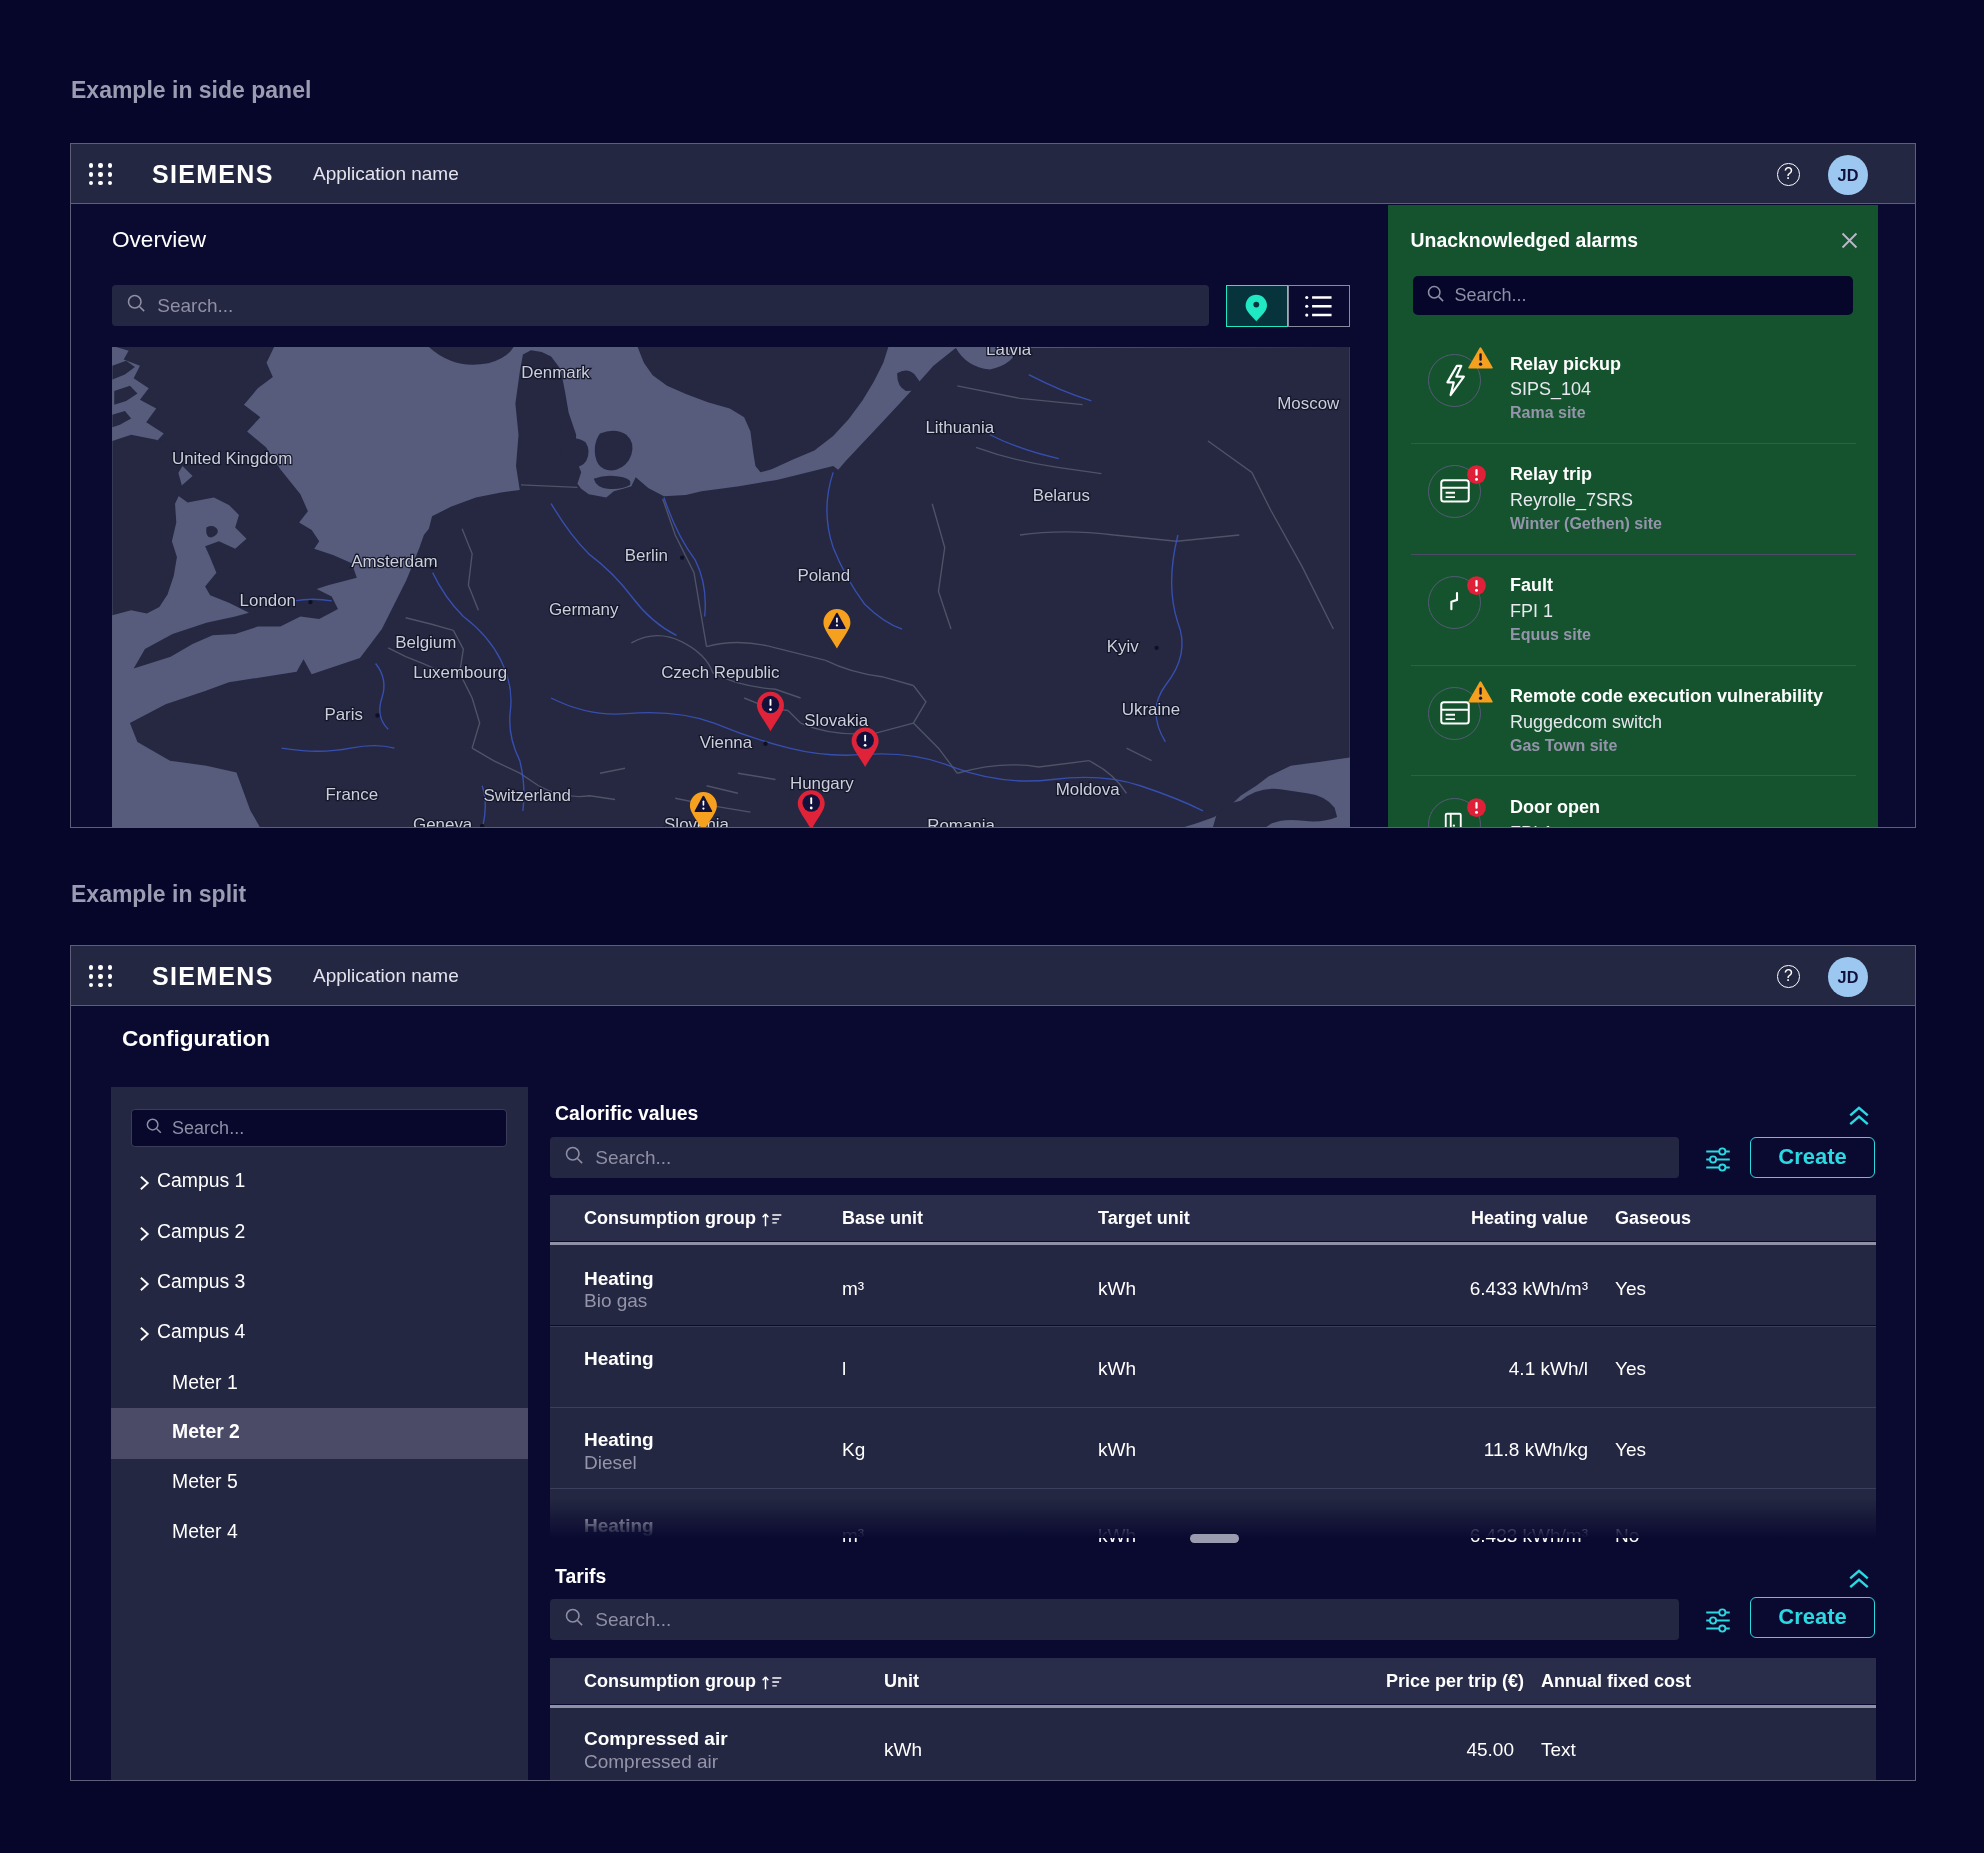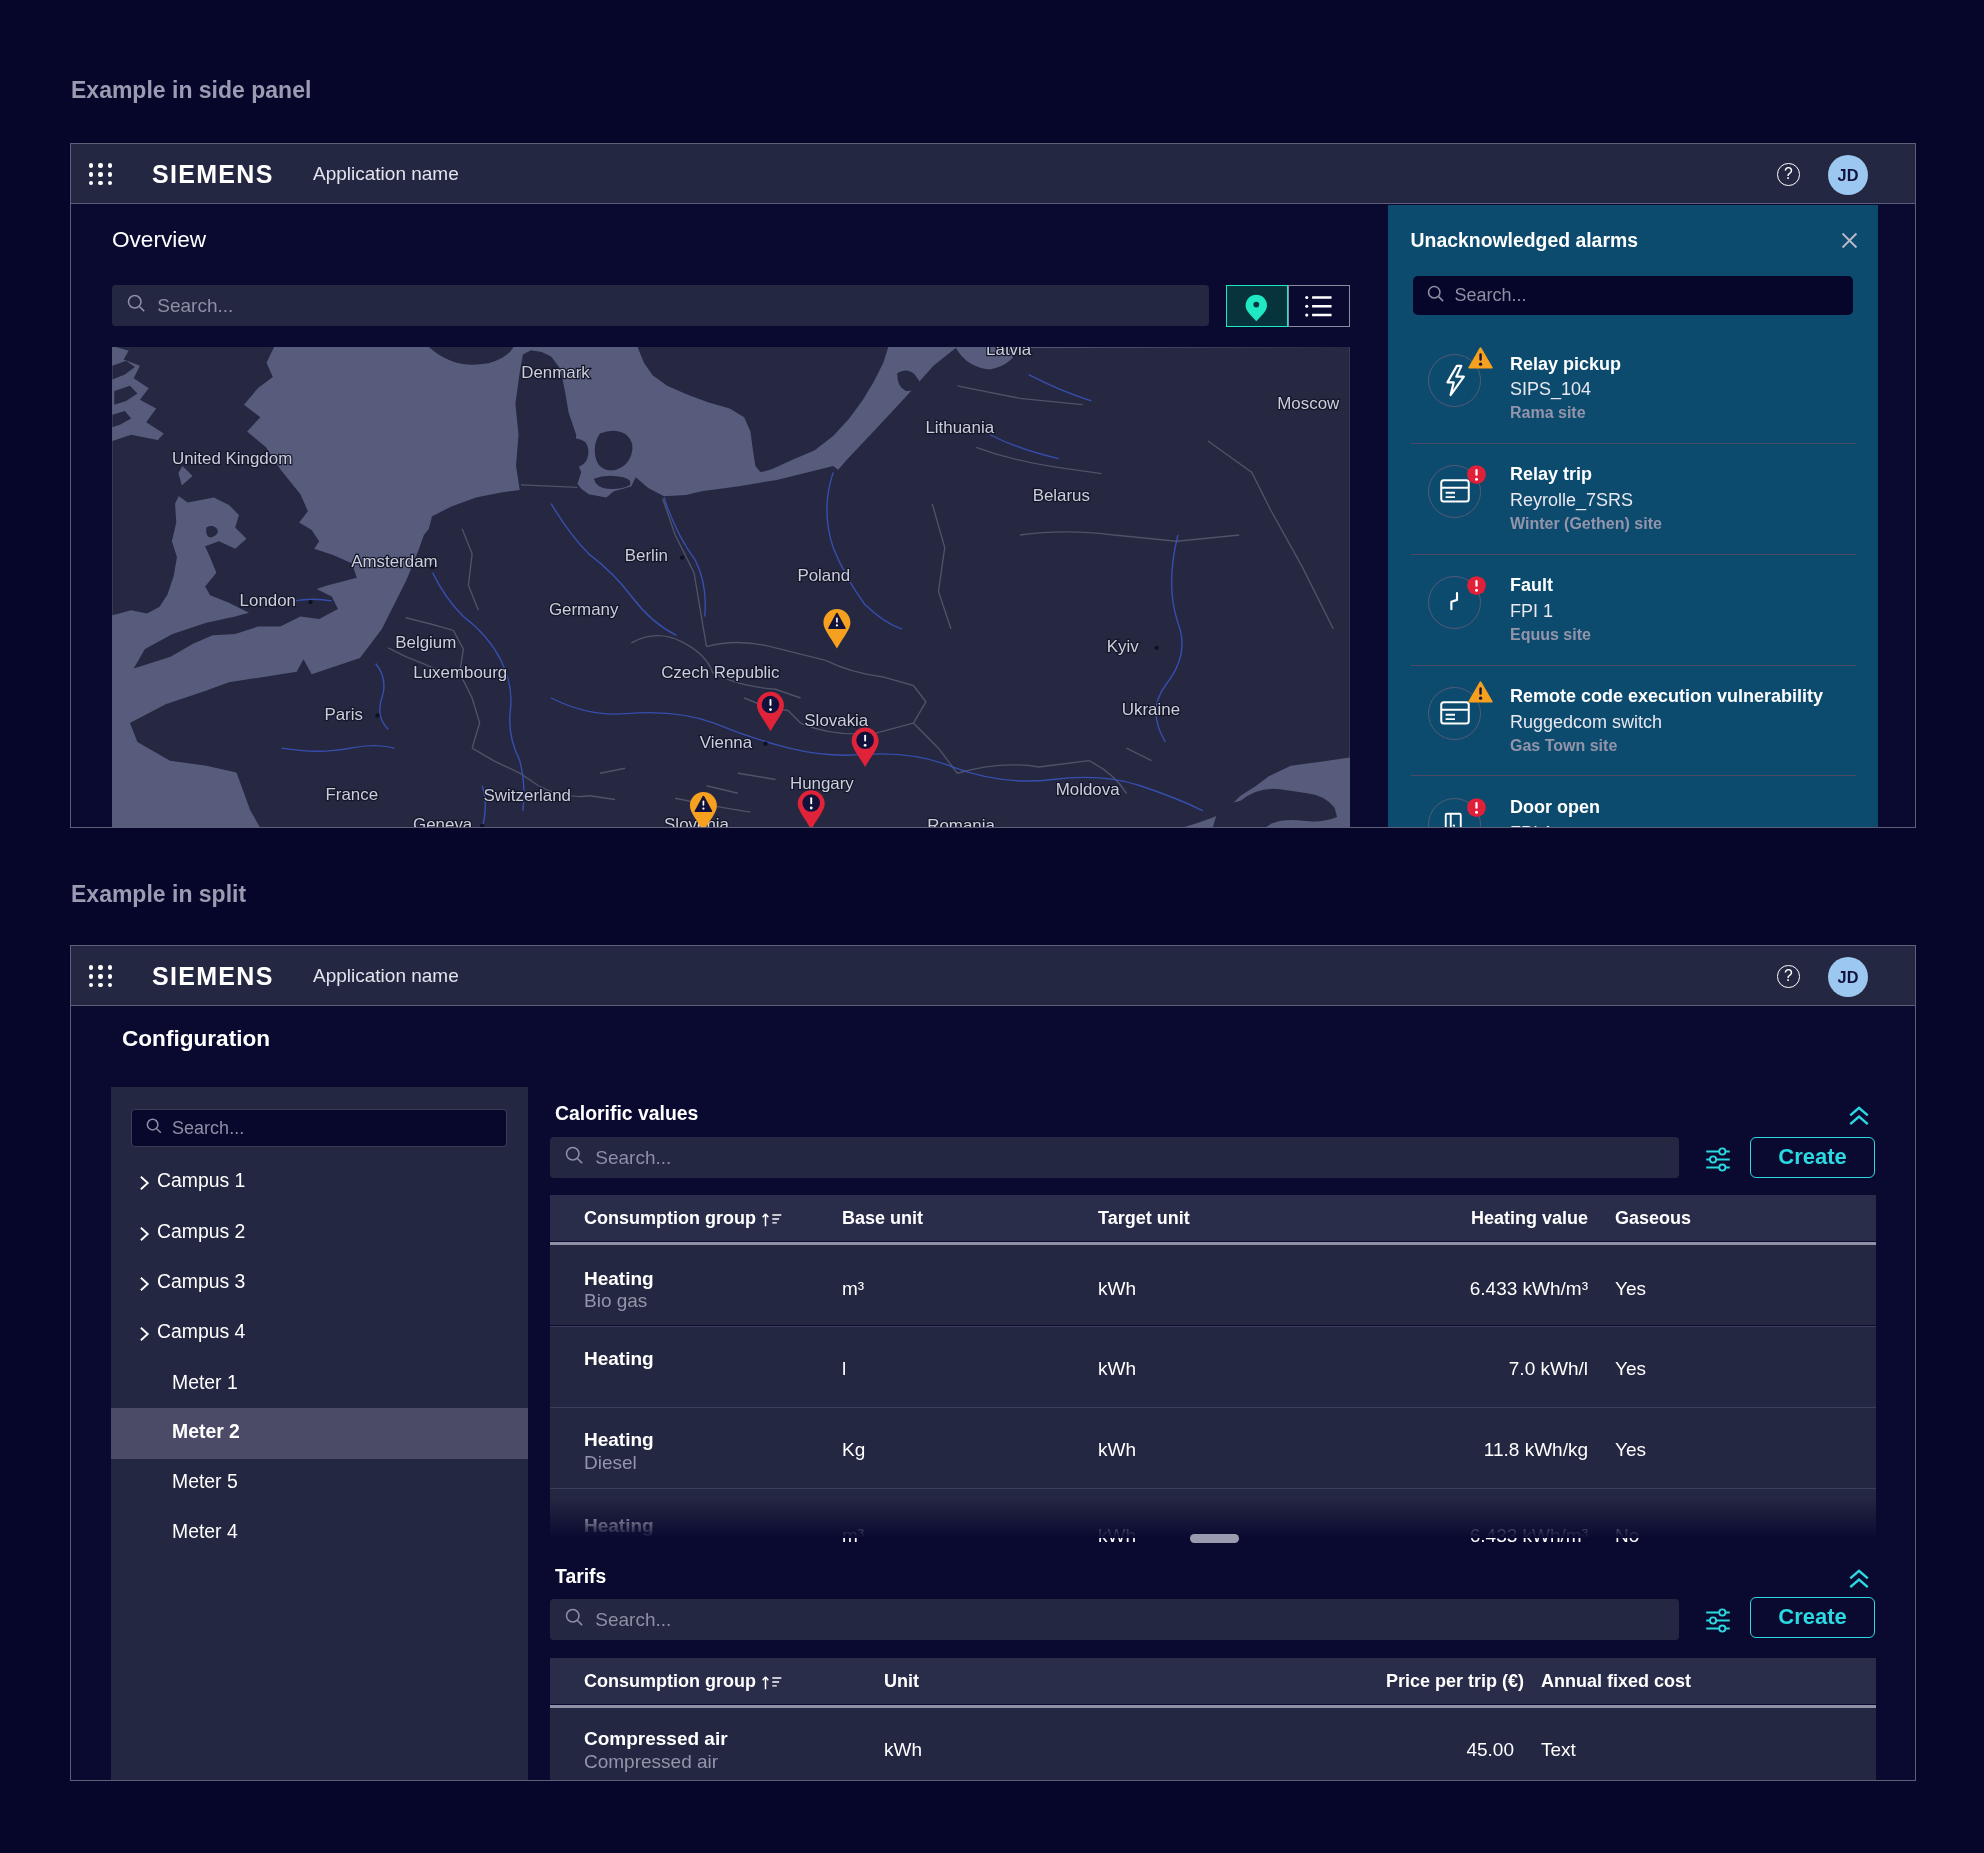--- a/index.html
+++ b/index.html
@@ -18,21 +18,21 @@
   .searchbox .ph { color:#8e8ea4; }
   .sicon { flex:0 0 auto; }
   
   #frame1 { top:143px; height:685px; }
   #pagetitle1 { position:absolute; left:41px; top:83px; font-size:22.6px; color:#fff; }
   #search1 { left:41px; top:141px; width:1097px; height:41px; background:#242741; padding-left:14px; gap:11.3px; font-size:19px; }
   #btnpin { position:absolute; left:1155px; top:141px; width:62px; height:42px; background:#07333c; border:1.9px solid #1fe8c2; }
   #btnlist { position:absolute; left:1217px; top:141px; width:62px; height:42px; background:#0a0a31; border:1.3px solid #8a8a9e; }
   #map { position:absolute; left:41px; top:203px; width:1238px; height:482px; background:#575c7c; overflow:hidden; }
   
-  #sidepanel { position:absolute; left:1317px; top:61px; width:490px; height:624px; background:#0c4a6e; overflow:hidden; }
+  #sidepanel { position:absolute; left:1317px; top:61px; width:490px; height:624px; background:#14532d; overflow:hidden; }
   #sidepanel h3 { position:absolute; left:22.6px; top:24px; font-size:19.4px; color:#fff; }
   .alarm { position:absolute; left:0; width:100%; }
   .alarm .t { position:absolute; left:122px; font-size:18px; font-weight:bold; color:#fff; white-space:nowrap; }
   .alarm .s { position:absolute; left:122px; font-size:18px; color:#e8e8f0; white-space:nowrap; }
   .alarm .site { position:absolute; left:122px; font-size:16px; color:#9494aa; white-space:nowrap;font-weight:bold; }
   .cicon { position:absolute; left:40px; width:53px; height:53px; border:1.9px solid #565a78; border-radius:50%; display:flex; align-items:center; justify-content:center; }
   .divider { position:absolute; left:22.6px; width:445px; height:0; border-top:1.3px solid #4b4b66; }
   
   #frame2 { top:945px; height:836px; }
   #pagetitle2 { position:absolute; left:51px; top:80px; font-size:22.6px; color:#fff;font-weight:bold; }
@@ -445,21 +445,21 @@
         <div class="td" style="left:548px;top:33px;">kWh</div>
         <div class="td" style="left:850px;top:33px;width:188px;text-align:right;">6.433 kWh/m³</div>
         <div class="td" style="left:1065px;top:33px;">Yes</div>
       </div>
       <div class="tdivider" style="left:479px;top:380px;width:1326px;"></div>
       <div class="trow" style="left:479px;top:381px;width:1326px;height:80px;">
         <div class="td" style="left:34px;top:21.3px;font-weight:bold;">Heating</div>
         <div class="tdg" style="left:34px;top:50px;margin-top:48px;">Bio oil</div>
         <div class="td" style="left:292px;top:31px;">l</div>
         <div class="td" style="left:548px;top:31px;">kWh</div>
-        <div class="td" style="left:850px;top:31px;width:188px;text-align:right;">7.0 kWh/l</div>
+        <div class="td" style="left:850px;top:31px;width:188px;text-align:right;">4.1 kWh/l</div>
         <div class="td" style="left:1065px;top:31px;">Yes</div>
       </div>
       <div class="tdivider" style="left:479px;top:461px;width:1326px;"></div>
       <div class="trow" style="left:479px;top:462px;width:1326px;height:80px;">
         <div class="td" style="left:34px;top:21.3px;font-weight:bold;">Heating</div>
         <div class="tdg" style="left:34px;top:44px;">Diesel</div>
         <div class="td" style="left:292px;top:31px;">Kg</div>
         <div class="td" style="left:548px;top:31px;">kWh</div>
         <div class="td" style="left:850px;top:31px;width:188px;text-align:right;">11.8 kWh/kg</div>
         <div class="td" style="left:1065px;top:31px;">Yes</div>

